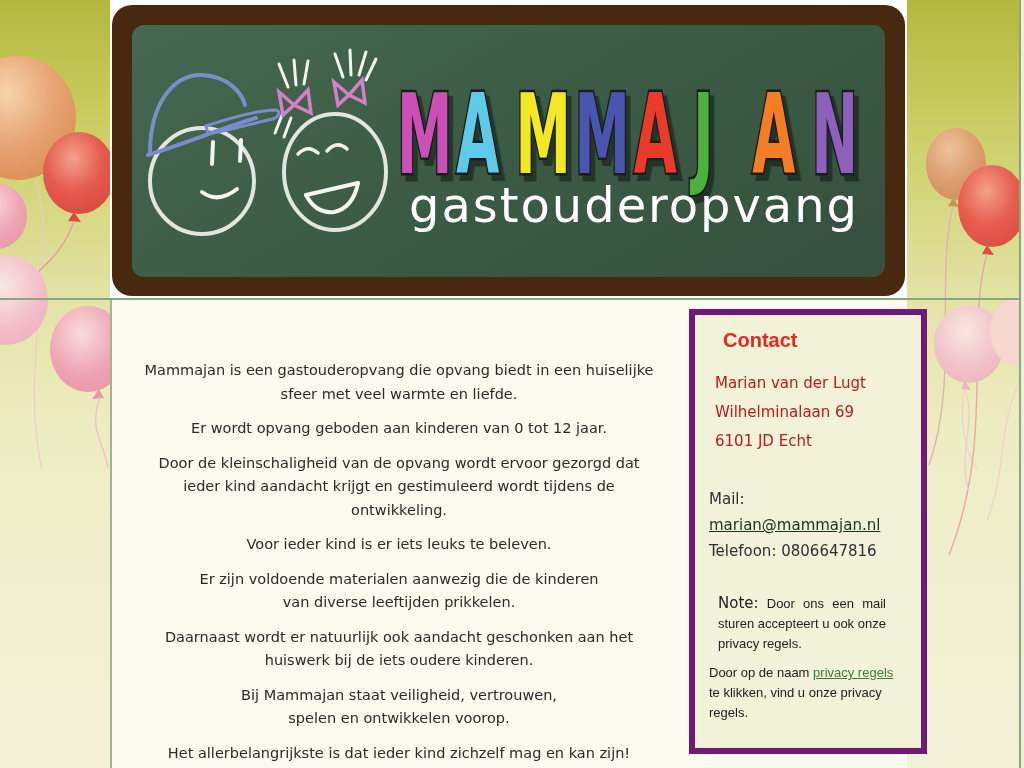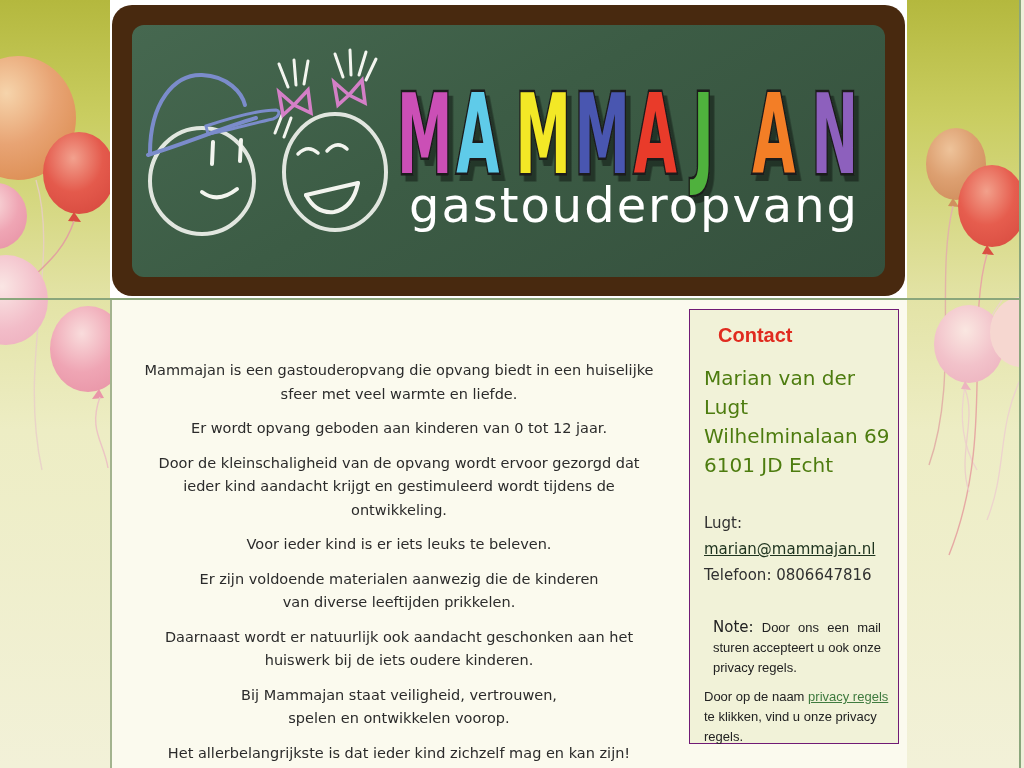--- a/index.html
+++ b/index.html
@@ -27,23 +27,23 @@
   #vline-left-lower{left:110px;top:300px;width:2px;height:468px;background:#a3b38e;z-index:6;}
 
   
   #content{left:111px;top:300px;width:796px;height:468px;background:#fbfaee;}
   #main-text{left:0;top:0;width:524px;padding:59px 24px 0 30px;text-align:center;
              color:#2b2b2b;font-size:14.5px;line-height:23.5px;}
   #main-text p{margin:0 8px 11px 0;white-space:pre-line;}
 
   
   #contact-box{left:578px;top:9px;width:186px;height:420px;background:#f1f2d8;
-               border:1px solid #701a75;padding:13px 8px 0 14px;}
+               border:6px solid #701a75;padding:13px 26px 0 14px;}
   #contact-title{font-family:"Liberation Sans",sans-serif;font-size:20px;line-height:24px;margin:0 0 17px 14px;}
-  .contact-line{font-size:20px;line-height:29px;color:#4d7c0f;}
+  .contact-line{font-size:15px;line-height:29px;color:#b91c1c;margin-left:6px;}
   #mail-block{margin-top:30px;}
   .mail-line{font-size:15px;line-height:26px;color:#303030;}
   #mail-link{text-decoration:underline;}
   #note-block{margin-top:29px;font-family:"Liberation Sans",sans-serif;font-size:13px;line-height:20px;color:#222;}
   #note-p1{margin:9px;text-align:justify;}
   #note-label{font-family:"DejaVu Sans",sans-serif;font-size:15px;}
   #note-p2{margin:6px 0 0 0;text-align:left;}
   #privacy-link{text-decoration:underline;}
   a{cursor:pointer;}
 </style>
@@ -189,21 +189,21 @@
 spelen en ontwikkelen voorop.</p>
     <p>Het allerbelangrijkste is dat ieder kind zichzelf mag en kan zijn!</p>
   </div>
 
   <div class="abs" id="contact-box">
     <h2 id="contact-title" style="color: rgb(224, 43, 31);">Contact</h2>
     <div class="contact-line">Marian van der Lugt</div>
     <div class="contact-line">Wilhelminalaan 69</div>
     <div class="contact-line">6101 JD Echt</div>
     <div id="mail-block">
-      <div class="mail-line">Lugt:</div>
+      <div class="mail-line">Mail:</div>
       <div class="mail-line"><a id="mail-link" style="color: rgb(30, 51, 30);">marian@mammajan.nl</a></div>
       <div class="mail-line">Telefoon: 0806647816</div>
     </div>
     <div id="note-block">
       <p id="note-p1">
         <span id="note-label">Note:</span><span> Door ons een mail sturen accepteert u ook onze privacy regels.</span>
       </p>
       <p id="note-p2">
         <span>Door op de naam </span><a id="privacy-link" style="color: rgb(63, 123, 63);">privacy regels</a><span> te klikken, vind u onze privacy regels.</span>
       </p>

